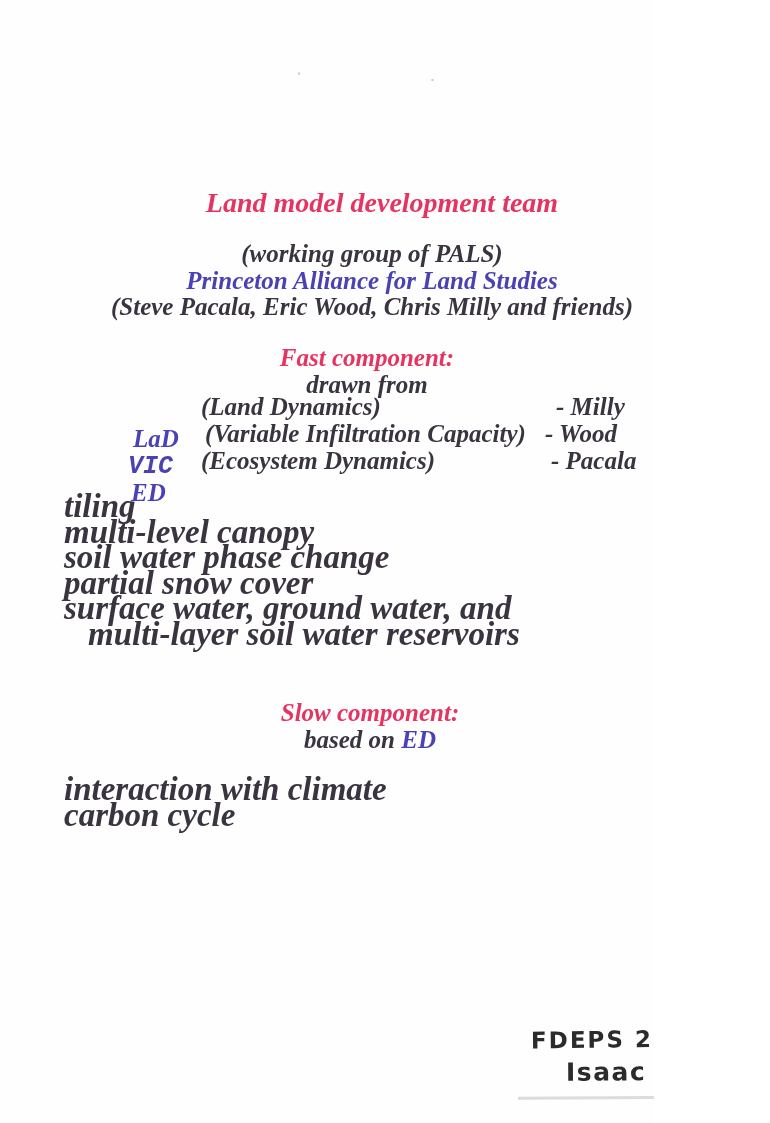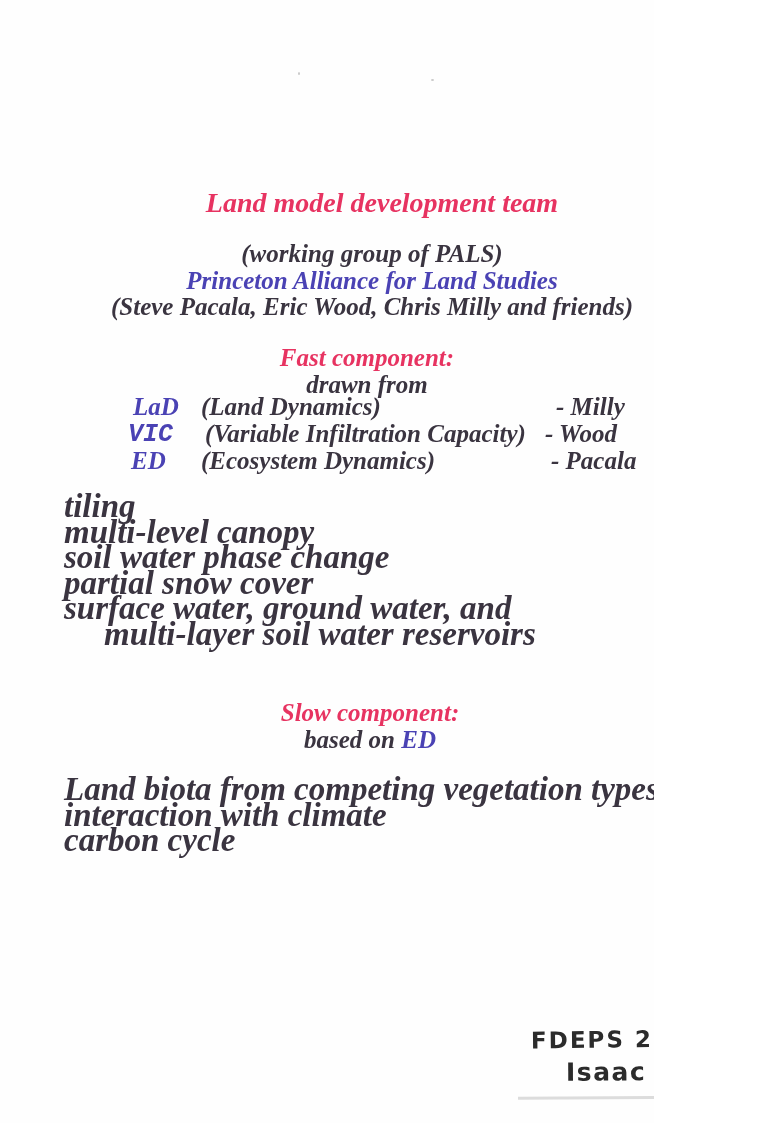--- a/index.html
+++ b/index.html
@@ -17,32 +17,32 @@
   .title-block{top:188px;font-size:28px;line-height:29px;color:var(--red,#e73361);transform:translateX(-3px);}
   .subtitle-block{top:241px;font-size:25px;line-height:26.5px;transform:translateX(-13px);}
   .subtitle-block .alliance{color:var(--blue,#4a42b4);}
   .fast-head-block{top:344px;font-size:25px;line-height:27px;transform:translateX(-18px);}
   .fast-head-block .sec-head{color:var(--red,#e73361);}
   .slow-head-block{top:699px;font-size:25px;line-height:27px;transform:translateX(-15px);}
   .slow-head-block .sec-head{color:var(--red,#e73361);}
   .model-abbr-inline{color:var(--blue,#4a42b4);}
   .models{position:absolute;top:393px;left:0;width:770px;font-size:25px;}
   .model-row{position:relative;height:27px;}
-  .model-row .abbr{position:absolute;left:133px;color:var(--blue,#4a42b4);}
+  .model-row .abbr{position:absolute;left:133px;color:var(--blue,#4a42b4);margin-top:32px;}
   .model-row .mname{position:absolute;left:201px;}
   .model-row .credit{position:absolute;left:556px;}
   .model-row:nth-child(2) .abbr{left:128px;font-family:Liberation Mono, monospace;}
   .model-row:nth-child(2) .mname{left:205px;}
   .model-row:nth-child(2) .credit{left:545px;}
   .model-row:nth-child(3) .abbr{left:131px;}
   .model-row:nth-child(3) .credit{left:551px;}
   .feature-list{position:absolute;left:64px;font-size:33px;line-height:25.6px;white-space:nowrap;}
   .features-fast{top:494px;}
   .features-slow{top:777px;}
-  .feature-list .indent{margin-left:40px;text-align:right;}
+  .feature-list .indent{margin-left:24px;text-align:right;}
   .handwriting{
     position:absolute;
     font-family:"DejaVu Sans", sans-serif;
     font-style:normal;font-weight:bold;
     color:var(--hand,#2b2b2b);
     white-space:nowrap;
   }
   .hand-line1{left:531px;top:1026px;font-size:23px;letter-spacing:2px;transform:rotate(-0.6deg);}
   .hand-line2{left:566px;top:1057px;font-size:25px;letter-spacing:1.5px;transform:rotate(-0.4deg);}
   .scan-line{position:absolute;left:518px;top:1096px;width:252px;height:3px;background:#dcdcdc;transform:rotate(-0.3deg);}
@@ -94,21 +94,20 @@
     <div>surface water, ground water, and</div>
     <div class="indent">multi-layer soil water reservoirs</div>
   </div>
 
   <div class="centered slow-head-block">
     <div class="sec-head">Slow component:</div>
     <div><span>based on </span><span class="model-abbr-inline">ED</span></div>
   </div>
 
   <div class="feature-list features-slow">
-    <div>Land biota from competing vegetation types</div>
     <div>interaction with climate</div>
     <div>carbon cycle</div>
   </div>
 
   <div class="handwriting hand-line1">FDEPS 2002.11.15</div>
   <div class="handwriting hand-line2">Isaac M. Held</div>
   <div class="scan-line"></div>
   <div class="speck speck1"></div>
   <div class="speck speck2"></div>
 

